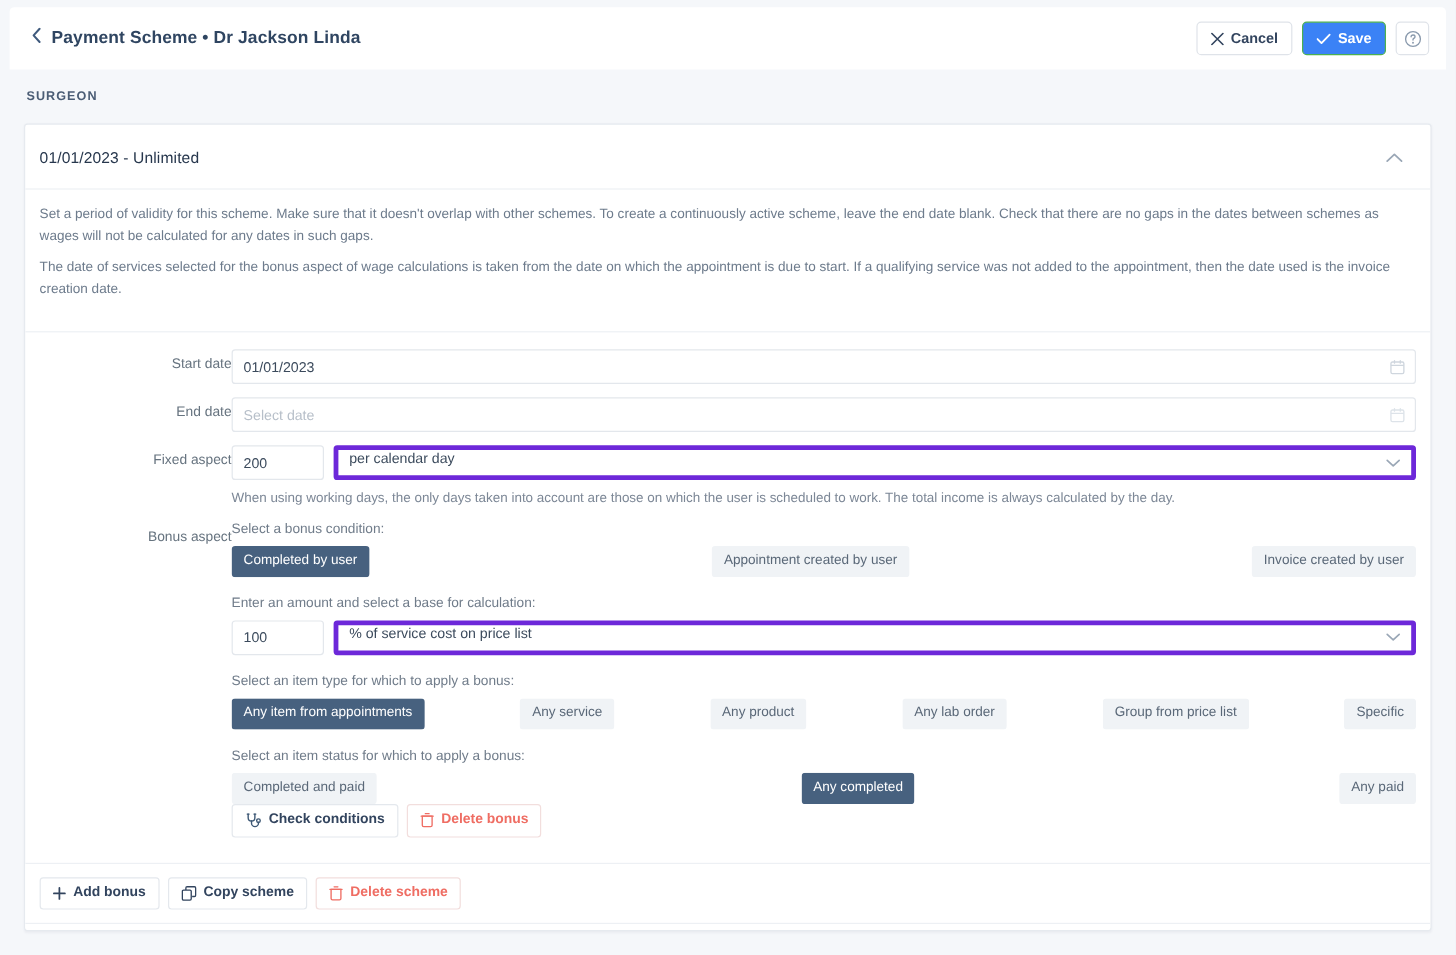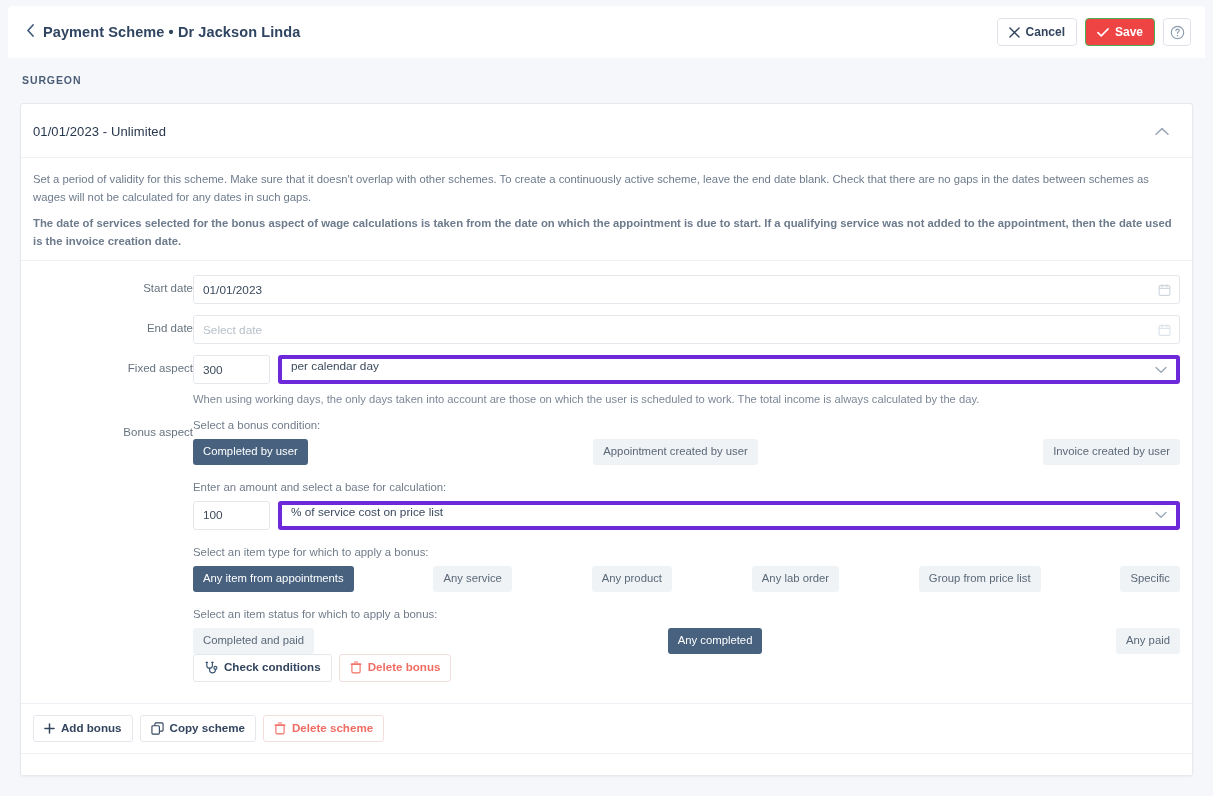--- a/index.html
+++ b/index.html
@@ -36,21 +36,21 @@
   }
   .topbar-actions { margin-left: auto; display: flex; align-items: center; gap: 8px; }
   .btn {
     display: inline-flex; align-items: center; gap: 6px;
     border: 1px solid #dfe3e9; background: #fff; color: #32445e;
     border-radius: 4px; font-size: 12px; font-weight: bold;
     padding: 7px 11px; cursor: pointer; line-height: 1;
     font-family: "Liberation Sans", sans-serif;
   }
   .btn-save {
-    background: #ef4444; border-color: #4cb050; color: #fff;
+    background: #3b82f6; border-color: #4cb050; color: #fff;
   }
   .btn-help {
     width: 28px; height: 28px; padding: 0; justify-content: center;
     border-radius: 4px; color: #7a8da3;
   }
   .ico { display: inline-block; flex: 0 0 auto; line-height: 0; }
 
   
   .section-label {
     position: absolute; left: 22px; top: 74px;
@@ -79,21 +79,21 @@
     margin-left: auto; width: 24px; height: 24px;
     display: flex; align-items: center; justify-content: center;
     cursor: pointer; color: #9aa7b6;
   }
 
   .desc-block { padding: 13px 12px 10px 12px; }
   .desc {
     font-size: 11.3px; color: #6d7b8c; line-height: 1.55;
     margin: 0 0 9px 0; max-width: 1150px;
   }
-  .desc:last-child { margin-bottom: 0; font-weight: bold; }
+  .desc:last-child { margin-bottom: 16px; }
 
   .divider { height: 1px; background: #edf0f4; }
 
   
   .form { padding: 14px 12px 6px 12px; }
   .row { display: flex; align-items: flex-start; margin-bottom: 11px; }
   .row-label {
     width: 160px; flex: 0 0 160px;
     font-size: 11.5px; color: #66737f; padding-top: 7px; text-align: right;
   }
@@ -272,21 +272,21 @@
             </span>
           </div>
         </div>
       </div>
 
       <div class="row">
         <div class="row-label">Fixed aspect</div>
         <div class="row-field">
           <div class="input-group">
             <div class="input input-num">
-              <span>300</span>
+              <span>200</span>
             </div>
             <div class="select">
               <span>per calendar day</span>
               <span class="field-ico">
                 <svg width="12" height="8" viewBox="0 0 12 8" fill="none" aria-hidden="true">
                   <path d="M1 1.6L6 6.2L11 1.6" stroke="#9aa7b6" stroke-width="1.4" stroke-linecap="round" stroke-linejoin="round"></path>
                 </svg>
               </span>
             </div>
           </div>

